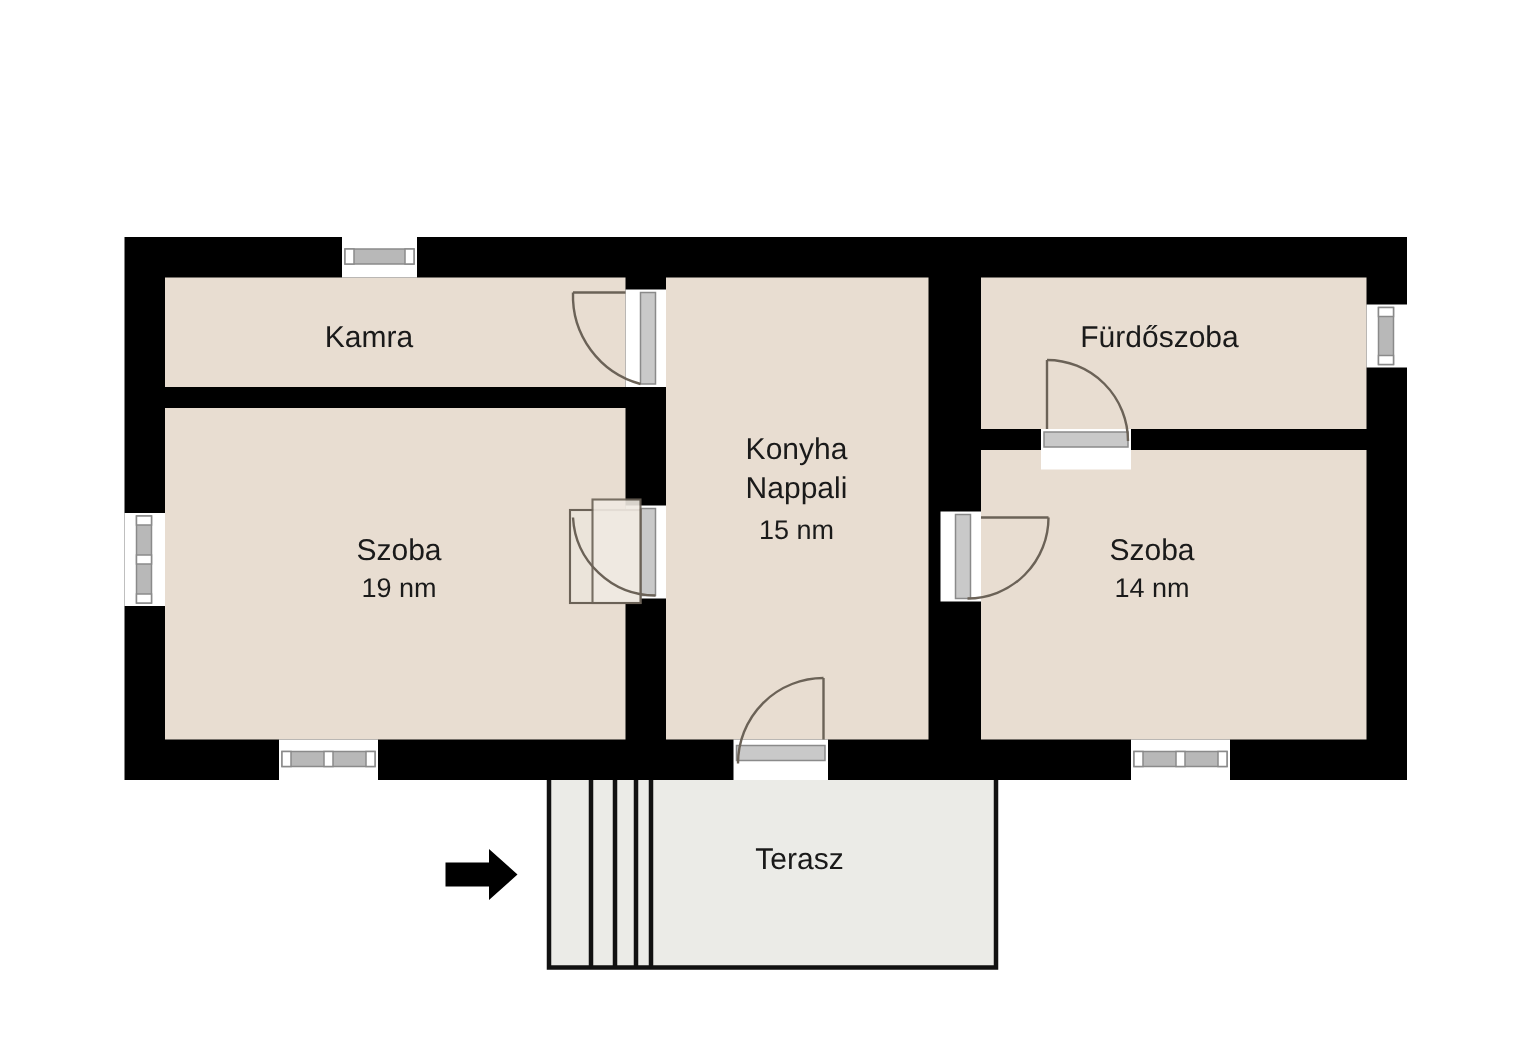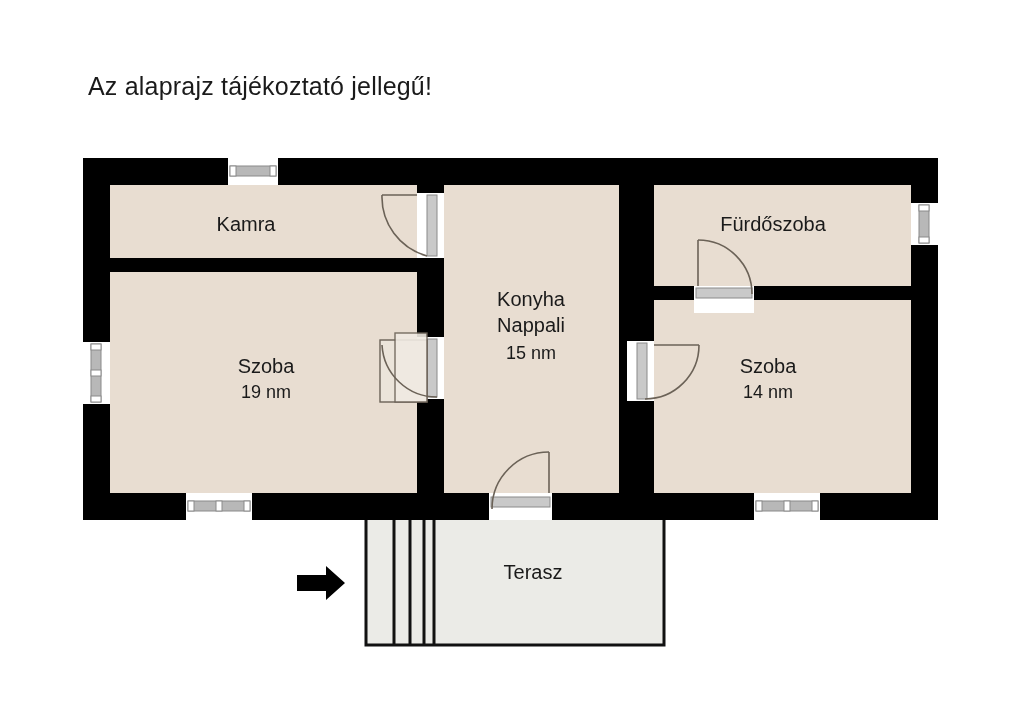--- a/index.html
+++ b/index.html
@@ -43,21 +43,20 @@
     text-anchor: middle;
   }
   .room-name { font-size: 20px; }
   .room-area { font-size: 18px; }
 </style>
 </head>
 <body>
 
 <div id="floorplan-root">
 
-  <div id="plan-title">Az alaprajz tájékoztató jellegű!</div>
 
   <svg id="plan-svg" viewBox="0 0 1024 704">
 
     <g>
       <rect x="366" y="518" width="298" height="127" fill="#ebebe7" stroke="#111111" stroke-width="3"></rect>
 
       <line x1="394" y1="519" x2="394" y2="644" stroke="#111111" stroke-width="3"></line>
       <line x1="410" y1="519" x2="410" y2="644" stroke="#111111" stroke-width="3"></line>
       <line x1="424" y1="519" x2="424" y2="644" stroke="#111111" stroke-width="3"></line>
       <line x1="434" y1="519" x2="434" y2="644" stroke="#111111" stroke-width="3"></line>

